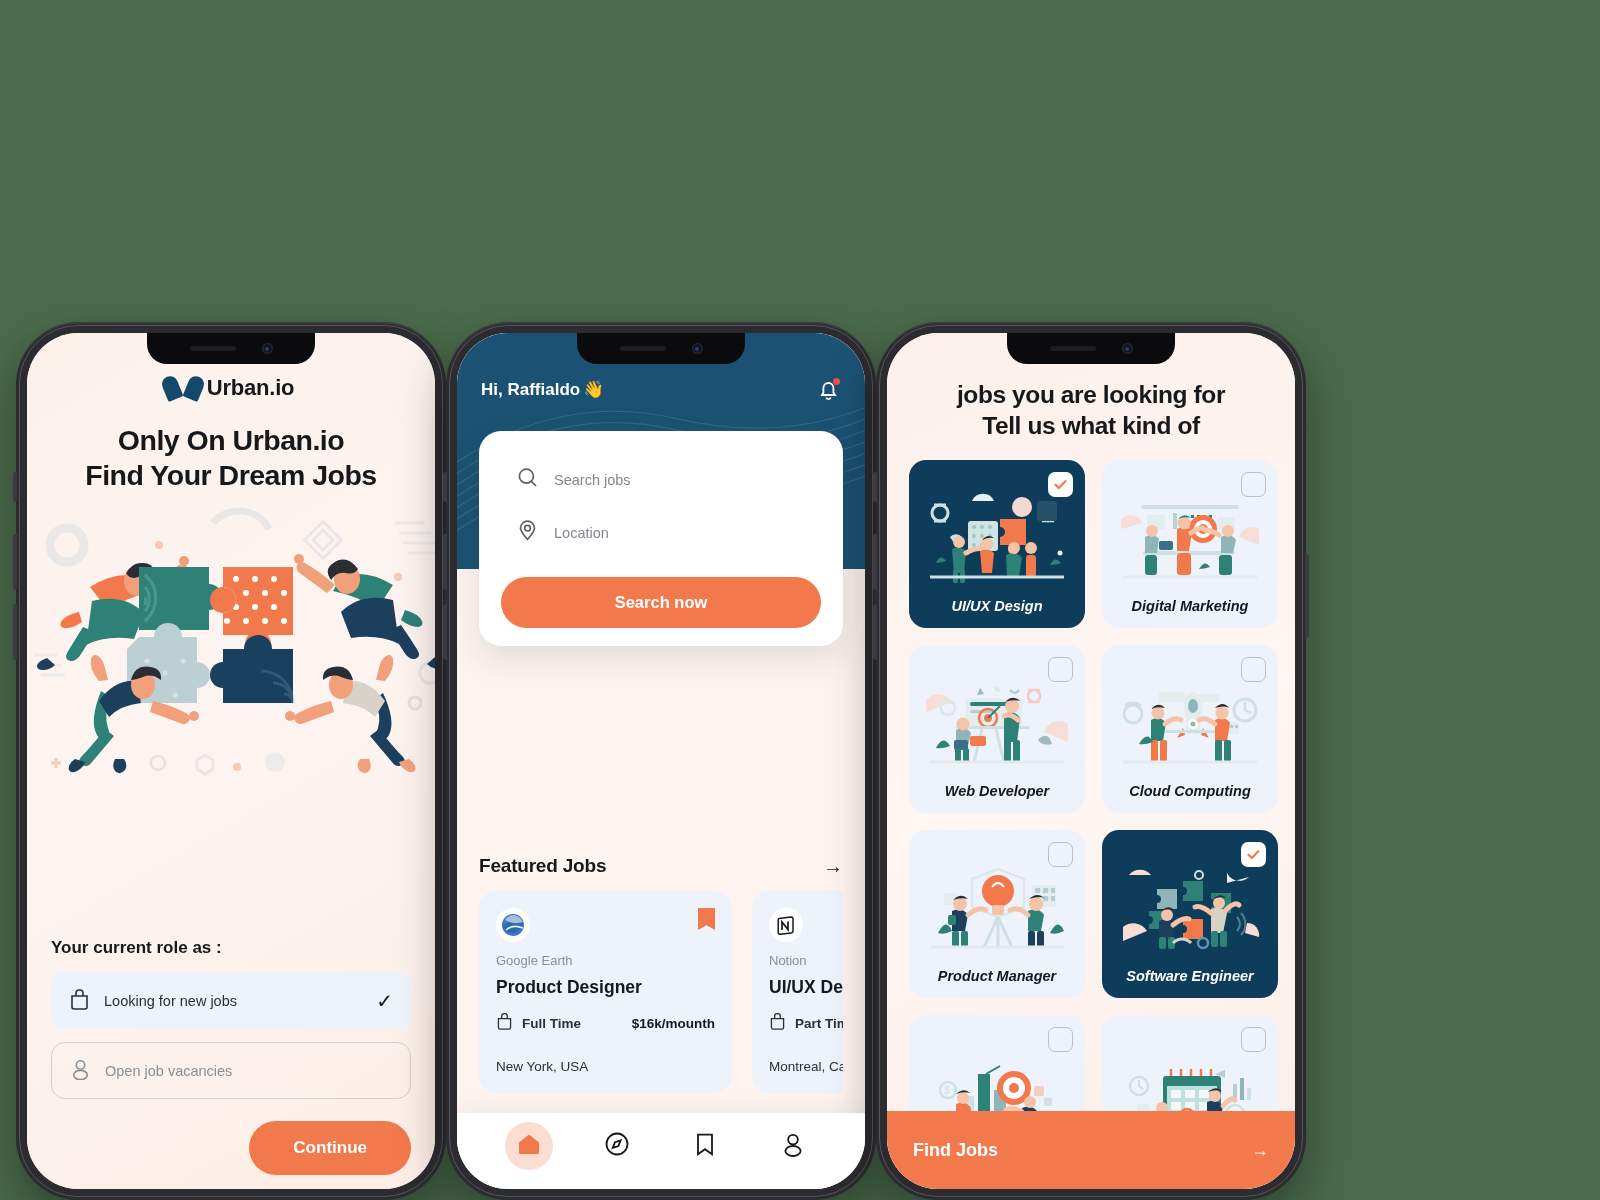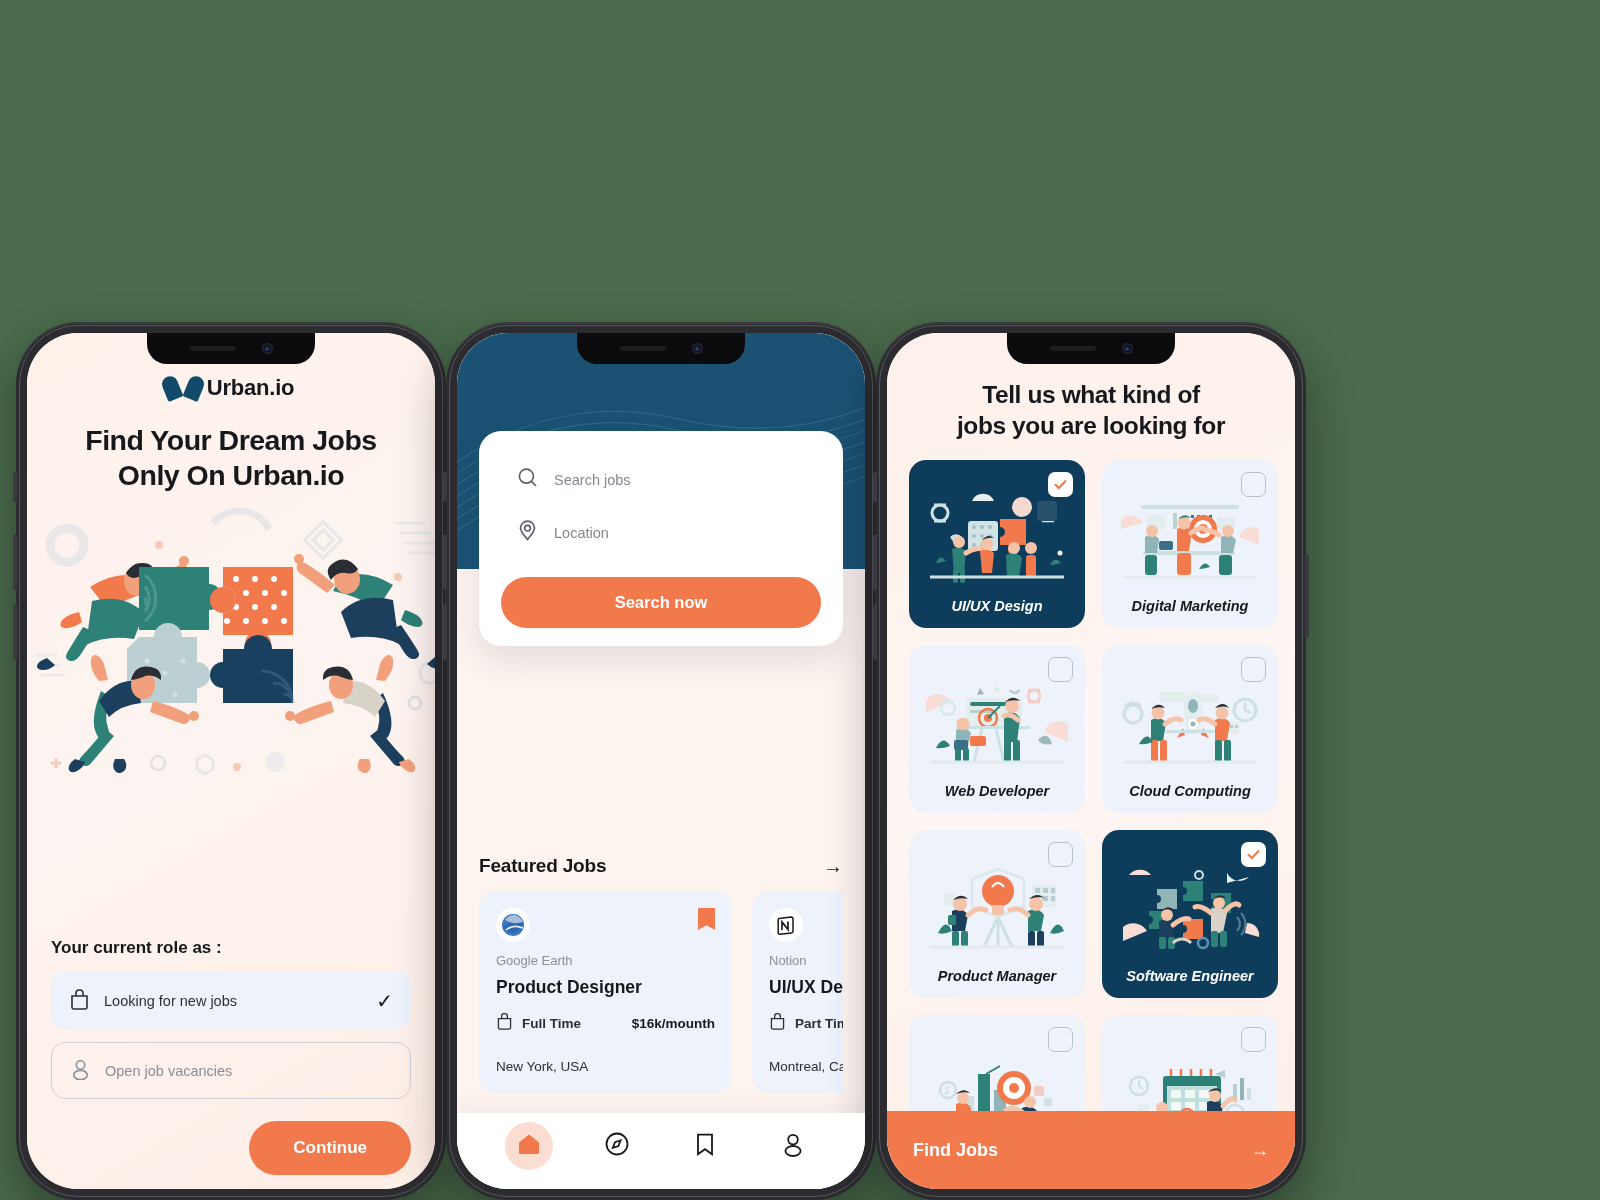--- a/index.html
+++ b/index.html
@@ -155,22 +155,22 @@
       <div class="notch">
         <div class="speaker"></div>
         <div class="cam"></div>
       </div>
       <div class="s1">
         <div class="s1-logo">
           <div class="heart"></div>
           <div class="s1-brand">Urban.io</div>
         </div>
         <div class="s1-title">
+          <div>Only On Urban.io</div>
           <div>Find Your Dream Jobs</div>
-          <div>Only On Urban.io</div>
         </div>
 
         <div class="illus">
           <svg width="430" height="278" viewBox="0 0 430 278">
 
             <g opacity=".5">
               <circle cx="40" cy="40" r="17" fill="none" stroke="#d7dde4" stroke-width="9"></circle>
               <path d="M30 24 L50 24 M30 56 L50 56" stroke="#d7dde4" stroke-width="6"></path>
               <path d="M186 18 a34 34 0 0 1 56 6" fill="none" stroke="#d4dae2" stroke-width="7"></path>
               <rect x="283" y="22" width="26" height="26" fill="none" stroke="#d4dae2" stroke-width="3" transform="rotate(45 296 35)"></rect>
@@ -346,20 +346,33 @@
             <g fill="none" stroke="#6fa4c4" stroke-width="1.2">
               <path d="M-20 150 q120 -90 250 -60 q120 28 220 -20"></path>
               <path d="M-20 162 q120 -90 250 -60 q120 28 220 -20"></path>
               <path d="M-20 174 q120 -90 250 -60 q120 28 220 -20"></path>
               <path d="M-20 186 q120 -90 250 -60 q120 28 220 -20"></path>
               <path d="M-20 198 q120 -90 250 -60 q120 28 220 -20"></path>
               <path d="M-20 210 q120 -90 250 -60 q120 28 220 -20"></path>
               <path d="M-20 222 q120 -90 250 -60 q120 28 220 -20"></path>
             </g>
           </svg>
+          <div class="s2-top">
+            <div class="s2-hi">
+              <span>Hi, Raffialdo</span>
+                <span>👋</span>
+            </div>
+            <div class="bell">
+              <svg width="25" height="25" viewBox="0 0 25 25" fill="none" stroke="#fff" stroke-width="1.8">
+                <path d="M6 18 h13 l-1.6 -2.4 V11 a5 5 0 0 0 -10 0 v4.6 z"></path>
+                <path d="M10.3 20.4 a2.3 2.3 0 0 0 4.4 0"></path>
+              </svg>
+              <span class="bell-dot"></span>
+            </div>
+          </div>
         </div>
 
         <div class="search-card">
           <div class="sfield">
             <span>
               <svg width="21" height="21" viewBox="0 0 21 21" fill="none" stroke="#5b6069" stroke-width="1.7">
                 <circle cx="9.4" cy="9.2" r="7"></circle>
                   <path d="M14.6 14.6 L19 19"></path>
               </svg>
             </span>
@@ -505,22 +518,22 @@
     <div class="btn-vu"></div>
     <div class="btn-vd"></div>
     <div class="btn-pw"></div>
     <div class="screen">
       <div class="notch">
         <div class="speaker"></div>
         <div class="cam"></div>
       </div>
       <div class="s3">
         <div class="s3-title">
+          <div>jobs you are looking for</div>
           <div>Tell us what kind of</div>
-          <div>jobs you are looking for</div>
         </div>
 
         <div class="grid">
 
           <div class="cat on">
             <div class="cbx on">
               <svg width="15" height="15" viewBox="0 0 15 15" fill="none" stroke="#f2794c" stroke-width="2.2" stroke-linecap="round">
                   <path d="M2.5 7.8 L5.8 11 L12.4 4.2"></path>
                 </svg>
             </div>

